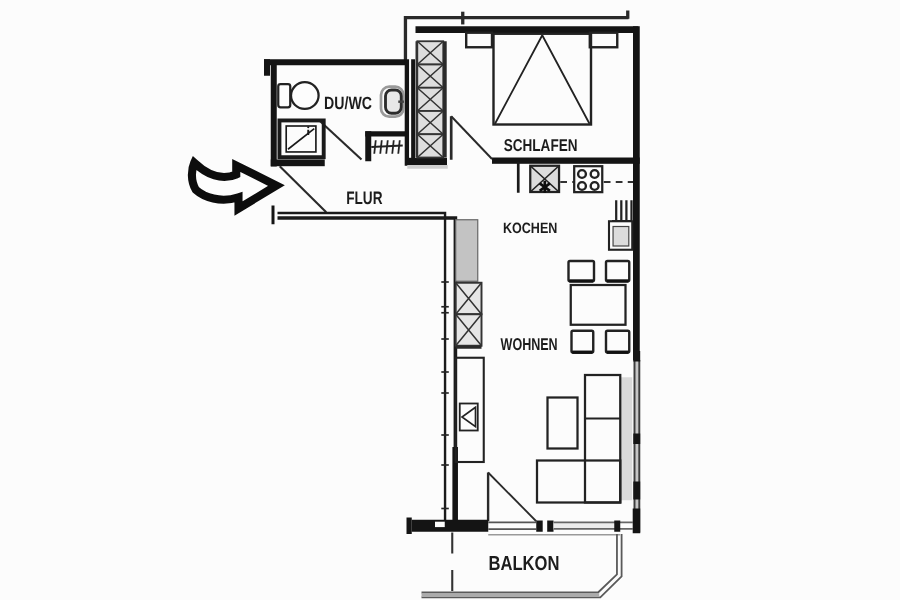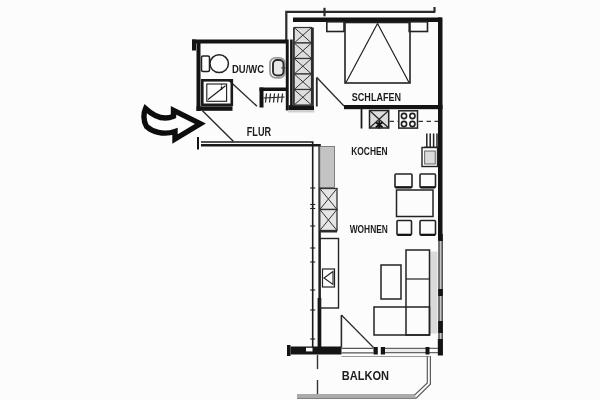--- a/index.html
+++ b/index.html
@@ -1,16 +1,16 @@
 <!DOCTYPE html>
 <html><head>
 <meta charset="utf-8">
 <style>
 html,body{margin:0;padding:0;background:#fcfcfc;}
-.plan{position:relative;width:504px;height:400px;overflow:hidden;filter:grayscale(1);margin-left:16px;}
+.plan{position:relative;width:504px;height:400px;overflow:hidden;filter:grayscale(1);}
 svg{position:absolute;left:0;top:0;}
 text{font-family:"Liberation Sans",sans-serif;fill:#1c1c1c;font-weight:bold;}
 </style>
 </head>
 <body>
 <div class="plan">
 <svg width="600" height="400" viewBox="0 0 600 400">
 <rect x="0" y="0" width="600" height="400" fill="#fcfcfc"></rect>
 
 <g fill="none" stroke="#2a2a2a" stroke-width="2.2">

